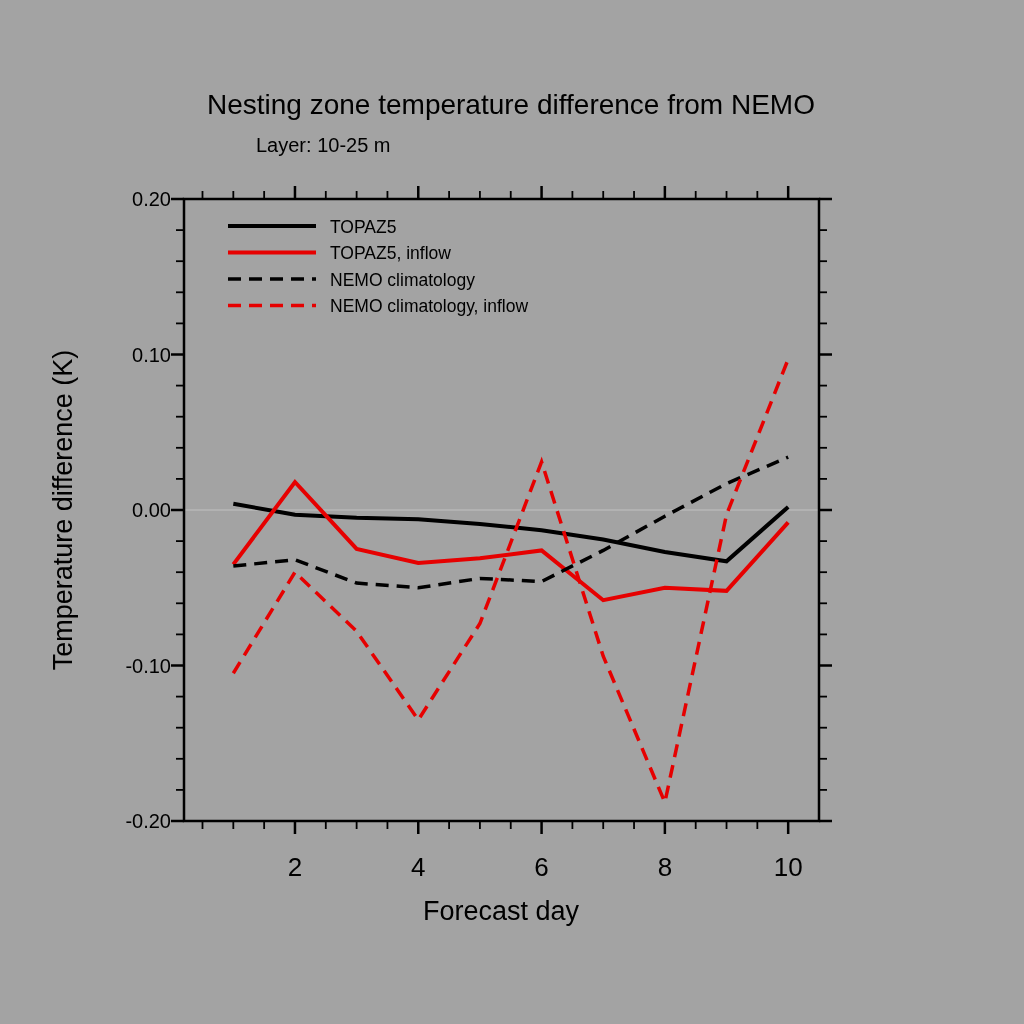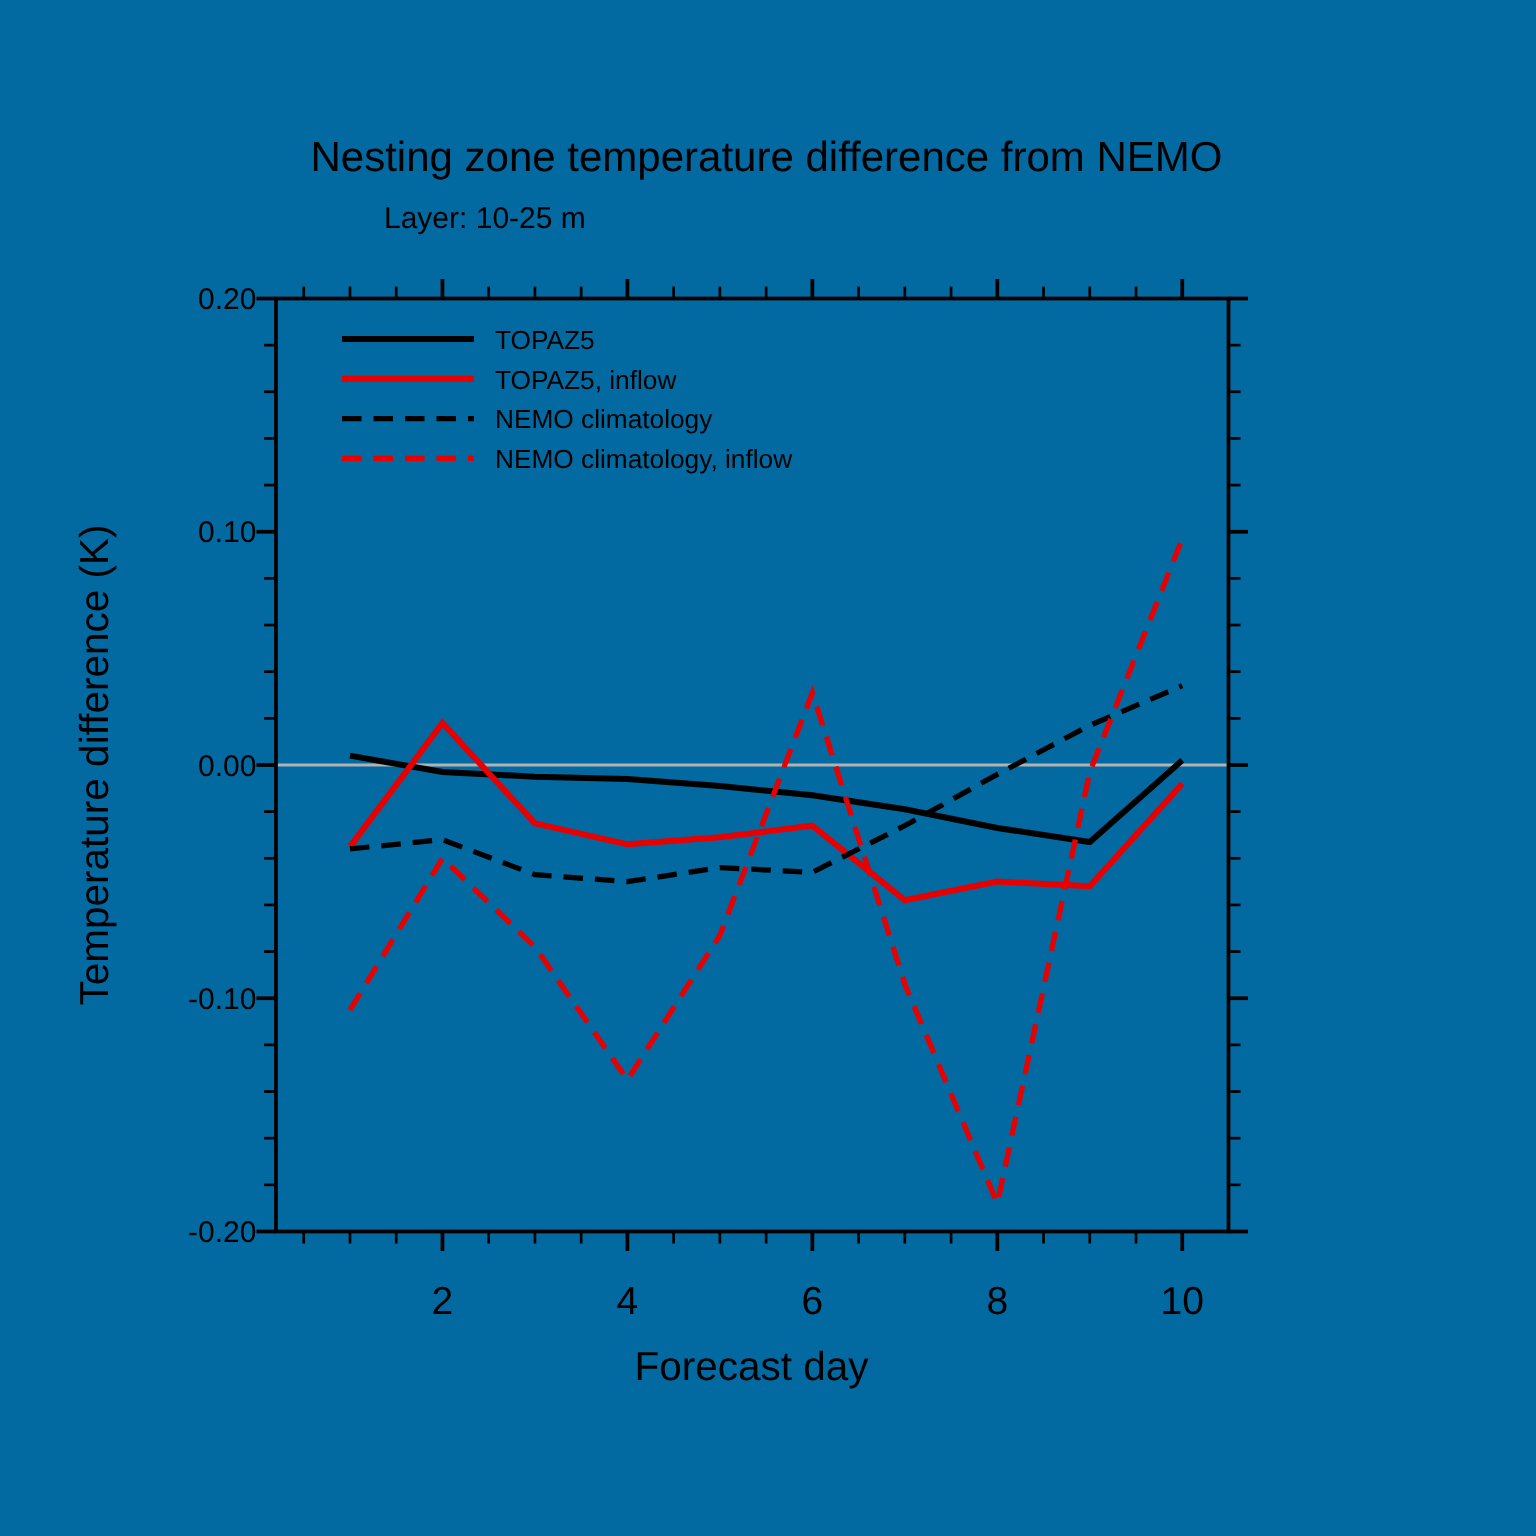--- a/index.html
+++ b/index.html
@@ -8,21 +8,21 @@
     width: 1024px;
     height: 1024px;
     background: #ffffff;
     font-family: "Liberation Sans", sans-serif;
     overflow: hidden;
   }
   .canvas {
     position: relative;
     width: 1024px;
     height: 1024px;
-    background: #0369a1;
+    background: #a3a3a3;
   }
   svg text {
     fill: #000000;
   }
 </style>
 </head>
 <body>
 
 <div class="canvas">
   <svg id="chart" width="1024" height="1024" viewBox="0 0 1024 1024">

